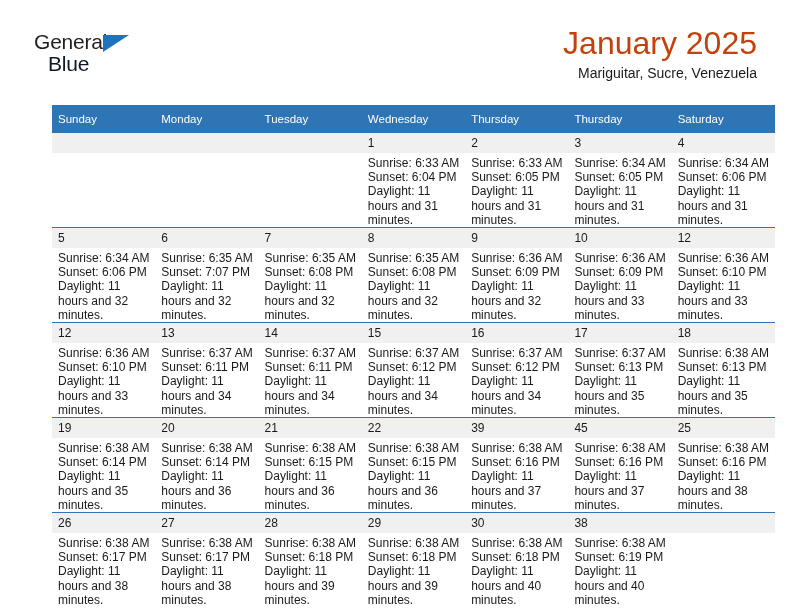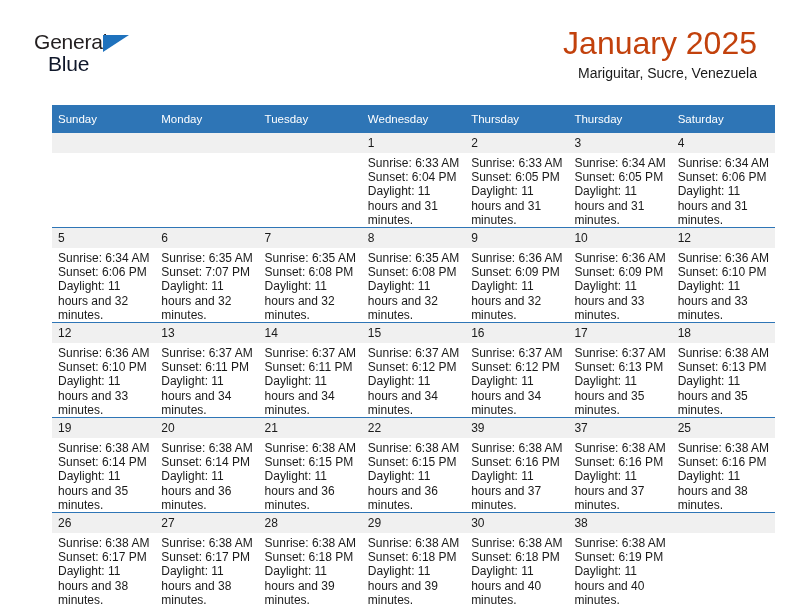--- a/index.html
+++ b/index.html
@@ -365,21 +365,21 @@
           </td>
           <td class="">
             <span class="daynum">39</span>
             <div class="details">
               <div>Sunrise: 6:38 AM</div>
               <div>Sunset: 6:16 PM</div>
               <div class="daylight">Daylight: 11 hours and 37 minutes.</div>
             </div>
           </td>
           <td class="">
-            <span class="daynum">37</span>
+            <span class="daynum">45</span>
             <div class="details">
               <div>Sunrise: 6:38 AM</div>
               <div>Sunset: 6:16 PM</div>
               <div class="daylight">Daylight: 11 hours and 37 minutes.</div>
             </div>
           </td>
           <td class="">
             <span class="daynum">25</span>
             <div class="details">
               <div>Sunrise: 6:38 AM</div>

